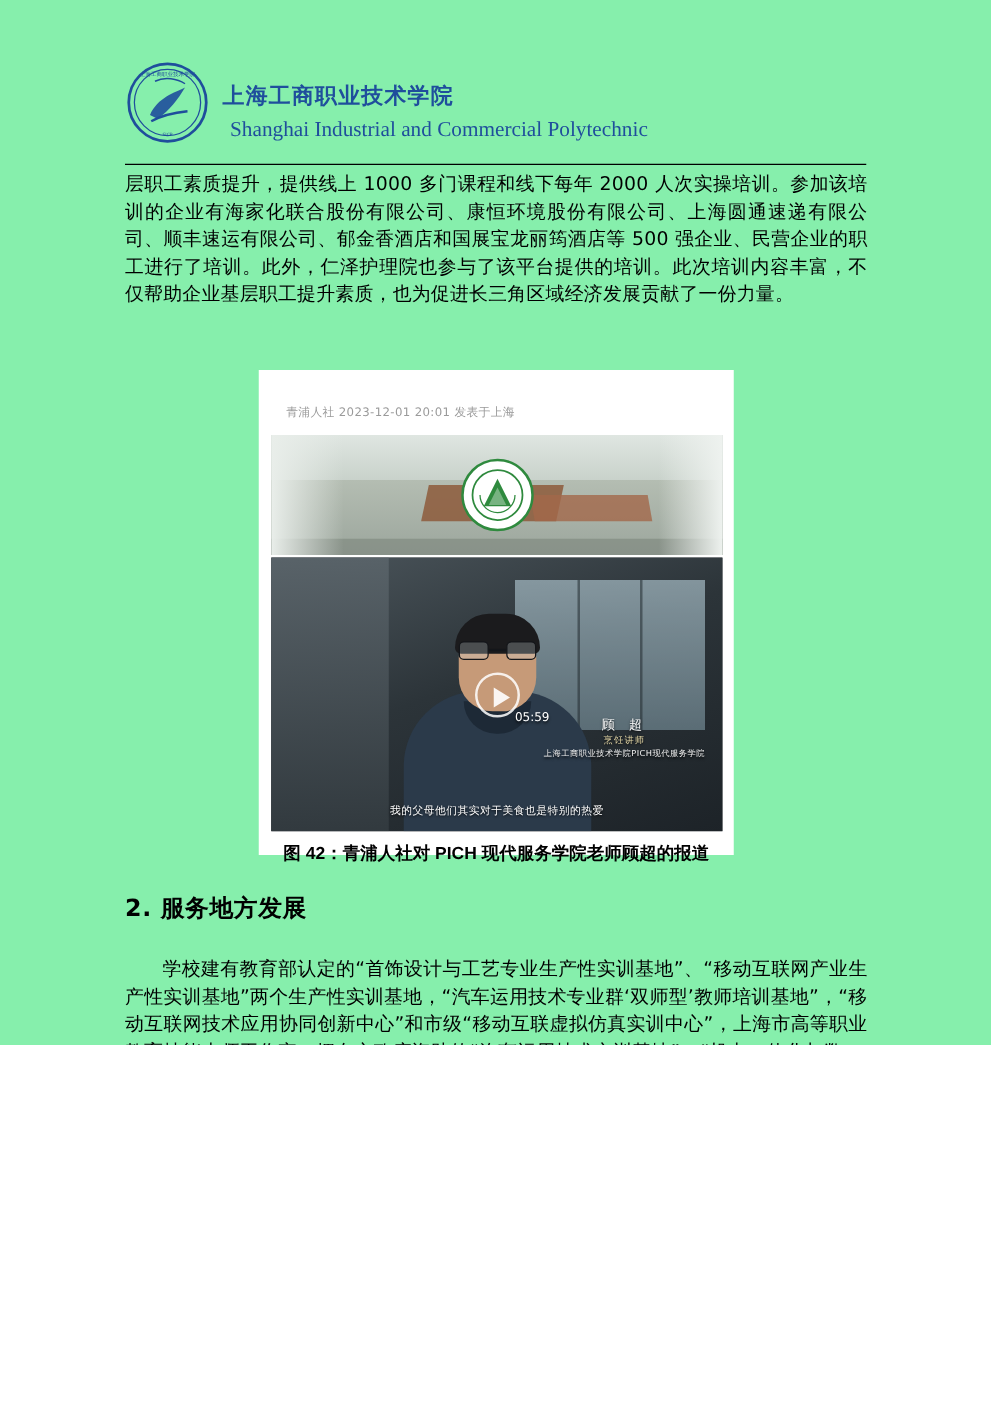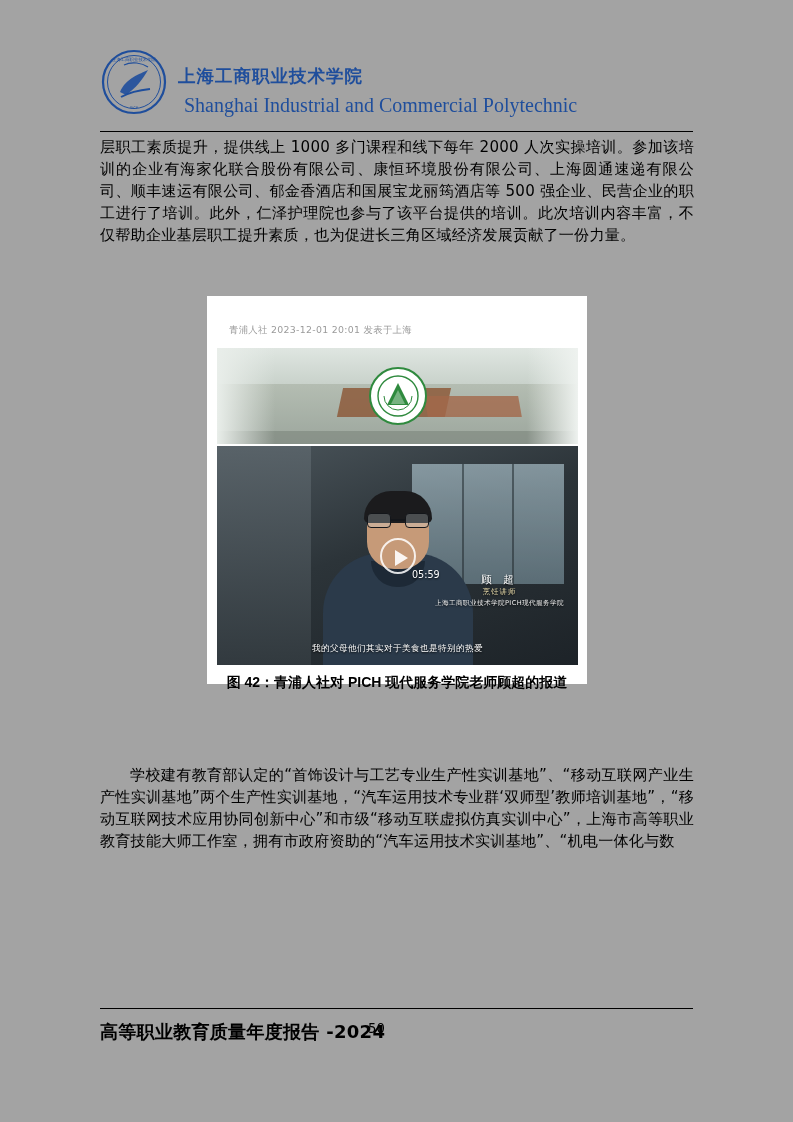--- a/index.html
+++ b/index.html
@@ -6,22 +6,22 @@
     margin: 0;
     padding: 0;
     background: #ffffff;
   }
   body {
     font-family: "Liberation Serif", serif;
   }
   .page {
     position: relative;
     width: 793px;
-    height: 1122px;
-    background: #a3a3a3;
+    height: 836px;
+    background: #86efac;
     overflow: hidden;
   }
   
   .header {
     position: absolute;
     left: 100px;
     top: 44px;
     width: 600px;
     height: 80px;
   }
@@ -42,21 +42,21 @@
     font-weight: bold;
     color: #1f4e9c;
     letter-spacing: 1px;
     white-space: nowrap;
   }
   .school-en {
     position: absolute;
     left: 84px;
     top: 50px;
     font-family: "Liberation Serif", serif;
-    font-size: 20px;
+    font-size: 17px;
     color: #1f4e9c;
     white-space: nowrap;
   }
   .header-rule {
     position: absolute;
     left: 100px;
     top: 131px;
     width: 593px;
     height: 0;
     border-top: 1.3px solid #000000;
@@ -466,20 +466,21 @@
         <div class="nm">顾 超</div>
         <div class="role">烹饪讲师</div>
         <div class="org">上海工商职业技术学院PICH现代服务学院</div>
       </div>
       <div class="subtitle">我的父母他们其实对于美食也是特别的热爱</div>
     </div>
 
     <div class="fig-caption">图 42：青浦人社对 PICH 现代服务学院老师顾超的报道</div>
   </div>
 
+  <div class="section-heading">2. 服务地方发展</div>
 
   <div class="para" id="para2">学校建有教育部认定的“首饰设计与工艺专业生产性实训基地”、“移动互联网产业生产性实训基地”两个生产性实训基地，“汽车运用技术专业群‘双师型’教师培训基地”，“移动互联网技术应用协同创新中心”和市级“移动互联虚拟仿真实训中心”，上海市高等职业教育技能大师工作室，拥有市政府资助的“汽车运用技术实训基地”、“机电一体化与数</div>
 
   <div class="footer-rule"></div>
   <div class="footer-left">高等职业教育质量年度报告 -2024</div>
   <div class="footer-page">50</div>
 
 </div>
 
 </body></html>

